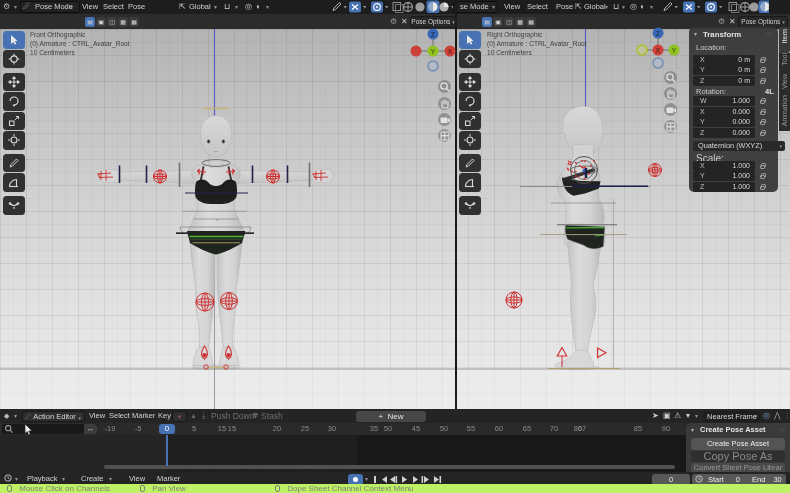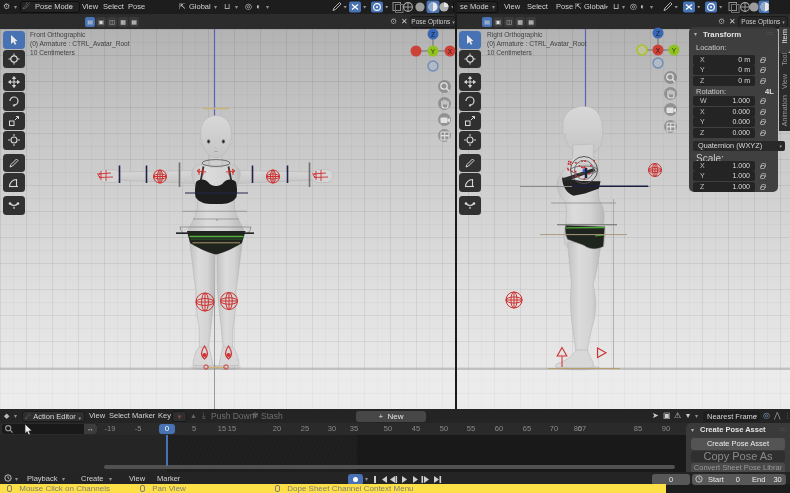--- a/index.html
+++ b/index.html
@@ -588,21 +588,21 @@
         <path d="M1,0 L1,9.5 L3.2,7.6 L4.6,11 L6.3,10.2 L4.9,7 L8,6.8 Z" fill="#f2f2f2" stroke="#222" stroke-width="0.7"></path>
       </svg>
       <div class="num" style="left:100px">-19</div>
       <div class="num" style="left:128px">-5</div>
       <div class="num" style="left:184px">5</div>
       <div class="num" style="left:212px">15</div>
       <div class="num" style="left:222px">15</div>
       <div class="num" style="left:267px">20</div>
       <div class="num" style="left:295px">25</div>
       <div class="num" style="left:322px">30</div>
-      <div class="num" style="left:344px">35</div>
+      <div class="num" style="left:364px">35</div>
       <div class="num" style="left:378px">50</div>
       <div class="num" style="left:406px">45</div>
       <div class="num" style="left:434px">50</div>
       <div class="num" style="left:461px">55</div>
       <div class="num" style="left:489px">60</div>
       <div class="num" style="left:517px">65</div>
       <div class="num" style="left:544px">70</div>
       <div class="num" style="left:572px">67</div>
       <div class="num" style="left:568px">80</div>
       <div class="num" style="left:628px">85</div>
@@ -655,20 +655,20 @@
           <path d="M61,1 L66,4.5 L61,8 Z"></path>
           <rect x="66.5" y="1" width="1.6" height="7"></rect>
         </g>
       </svg>
       <div class="abs" style="left:652px;top:1.5px;width:38px;height:11px;background:#585858;border-radius:3px;color:#ececec;font-size:7.5px;text-align:center;line-height:11px">0</div>
       <div class="abs" style="left:692px;top:1.5px;width:94px;height:11px;background:#585858;border-radius:3px;color:#ececec;font-size:7.5px;line-height:11px"><span style="padding-left:3px"><svg width="8" height="8" viewBox="0 0 8 8" style="vertical-align:-1px">
             <circle cx="4" cy="4" r="3.2" fill="none" stroke="#cccccc" stroke-width="0.9"></circle>
             <path d="M4,2.2 V4 L5.5,5" stroke="#cccccc" stroke-width="0.8" fill="none"></path>
           </svg></span><span style="padding-left:5px">Start</span><span style="padding-left:12px">0</span><span style="padding-left:12px">End</span><span style="padding-left:8px">30</span></div>
     </div>
-<div class="abs" style="top:484px;left:0;width:666px;height:9px;background:#fde047">
+<div class="abs" style="top:484px;left:0;width:790px;height:9px;background:#bef264">
       <div class="mou" style="left:7px"></div>
       <div class="abs stxt" style="left:17px;top:0;line-height:9px">&nbsp;Mouse Click on Channels</div>
       <div class="mou" style="left:140px"></div>
       <div class="abs stxt" style="left:150px;top:0;line-height:9px">&nbsp;Pan View</div>
       <div class="mou" style="left:275px"></div>
       <div class="abs stxt" style="left:285px;top:0;line-height:9px">&nbsp;Dope Sheet Channel Context Menu</div>
     </div>
 </div>
 </body></html>

